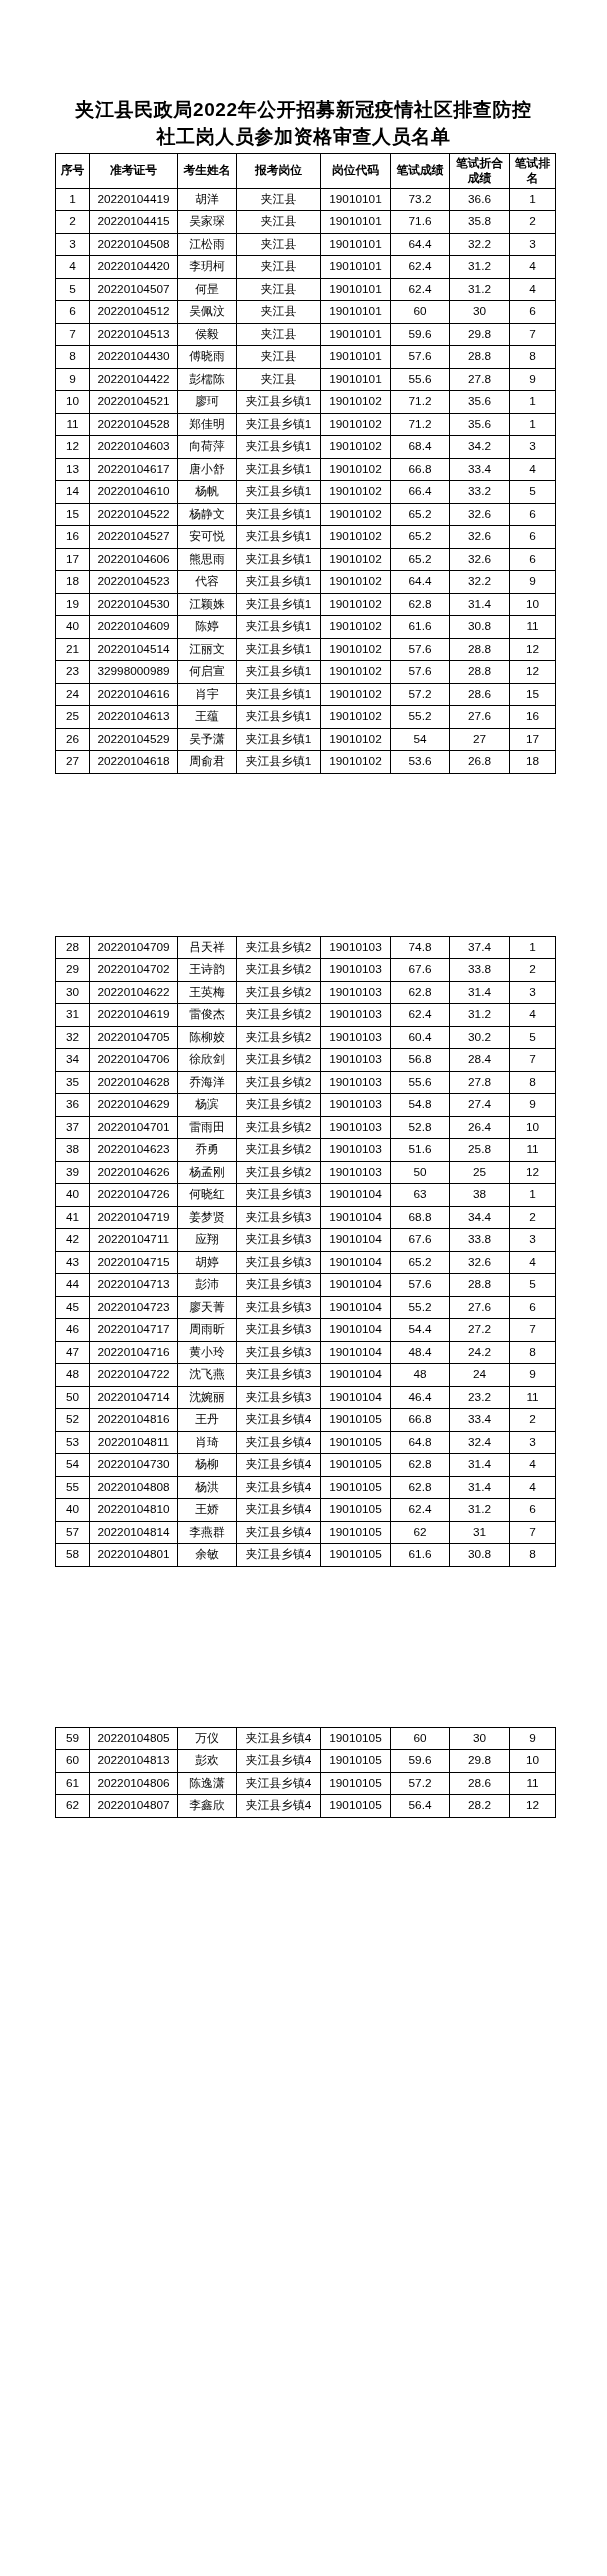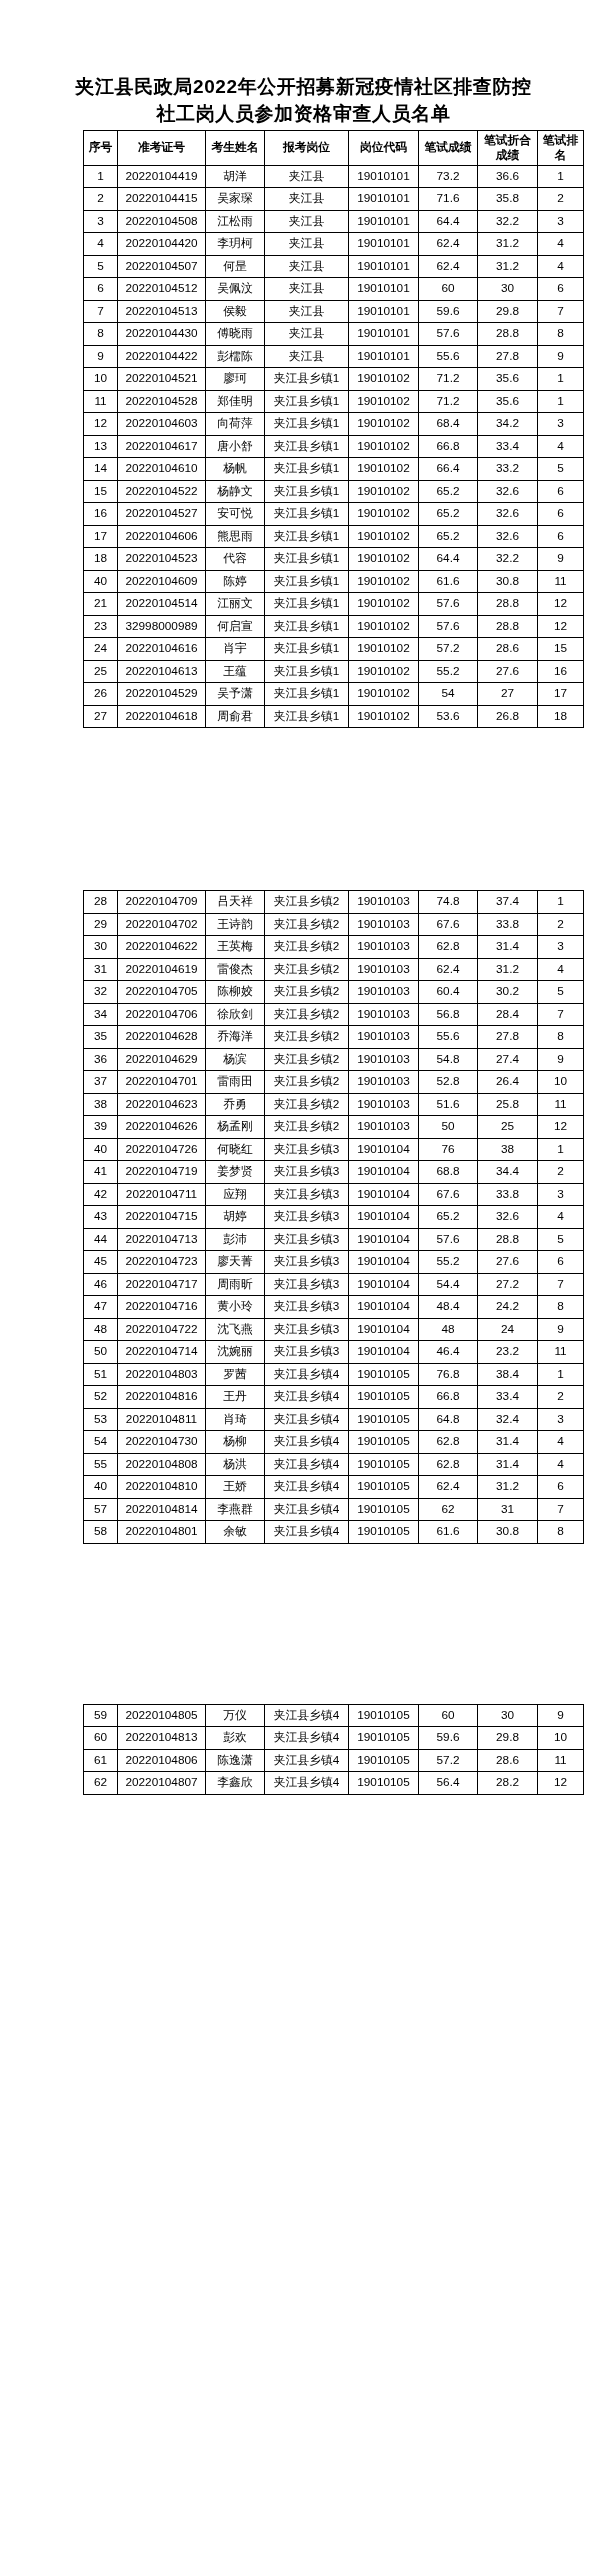--- a/index.html
+++ b/index.html
@@ -14,40 +14,40 @@
     color: #000;
   }
   .page {
     width: 607px;
     min-height: 2576px;
     background: #fff;
     box-sizing: border-box;
   }
   .title {
     margin: 0;
-    padding-top: 73px;
+    padding-top: 96px;
     text-align: center;
     font-size: 19px;
     line-height: 27px;
     font-weight: 900;
     letter-spacing: 0.6px;
   }
   .t-serif {
     font-family: "Liberation Serif", serif;
     font-weight: 700;
   }
   .t-bold {
     font-family: "Liberation Sans", sans-serif;
     font-weight: 900;
   }
   table.roster {
     border-collapse: collapse;
     table-layout: fixed;
     width: 500px;
-    margin-left: 83px;
+    margin-left: 55px;
     margin-top: 0;
   }
   table.roster th, table.roster td {
     border: 1.1px solid #000;
     text-align: center;
     vertical-align: middle;
     padding: 0 1.1px;
     box-sizing: border-box;
     word-break: break-all;
     overflow: hidden;
@@ -278,20 +278,30 @@
           <td>18</td>
           <td>20220104523</td>
           <td>代容</td>
           <td>夹江县乡镇1</td>
           <td>19010102</td>
           <td>64.4</td>
           <td>32.2</td>
           <td>9</td>
         </tr>
         <tr>
+          <td>19</td>
+          <td>20220104530</td>
+          <td>江颖姝</td>
+          <td>夹江县乡镇1</td>
+          <td>19010102</td>
+          <td>62.8</td>
+          <td>31.4</td>
+          <td>10</td>
+        </tr>
+        <tr>
           <td>40</td>
           <td>20220104609</td>
           <td>陈婷</td>
           <td>夹江县乡镇1</td>
           <td>19010102</td>
           <td>61.6</td>
           <td>30.8</td>
           <td>11</td>
         </tr>
         <tr>
@@ -480,21 +490,21 @@
           <td>50</td>
           <td>25</td>
           <td>12</td>
         </tr>
         <tr>
           <td>40</td>
           <td>20220104726</td>
           <td>何晓红</td>
           <td>夹江县乡镇3</td>
           <td>19010104</td>
-          <td>76</td>
+          <td>63</td>
           <td>38</td>
           <td>1</td>
         </tr>
         <tr>
           <td>41</td>
           <td>20220104719</td>
           <td>姜梦贤</td>
           <td>夹江县乡镇3</td>
           <td>19010104</td>
           <td>68.8</td>
@@ -573,30 +583,20 @@
         </tr>
         <tr>
           <td>50</td>
           <td>20220104714</td>
           <td>沈婉丽</td>
           <td>夹江县乡镇3</td>
           <td>19010104</td>
           <td>46.4</td>
           <td>23.2</td>
           <td>11</td>
-        </tr>
-        <tr>
-          <td>51</td>
-          <td>20220104803</td>
-          <td>罗茜</td>
-          <td>夹江县乡镇4</td>
-          <td>19010105</td>
-          <td>76.8</td>
-          <td>38.4</td>
-          <td>1</td>
         </tr>
         <tr>
           <td>52</td>
           <td>20220104816</td>
           <td>王丹</td>
           <td>夹江县乡镇4</td>
           <td>19010105</td>
           <td>66.8</td>
           <td>33.4</td>
           <td>2</td>

